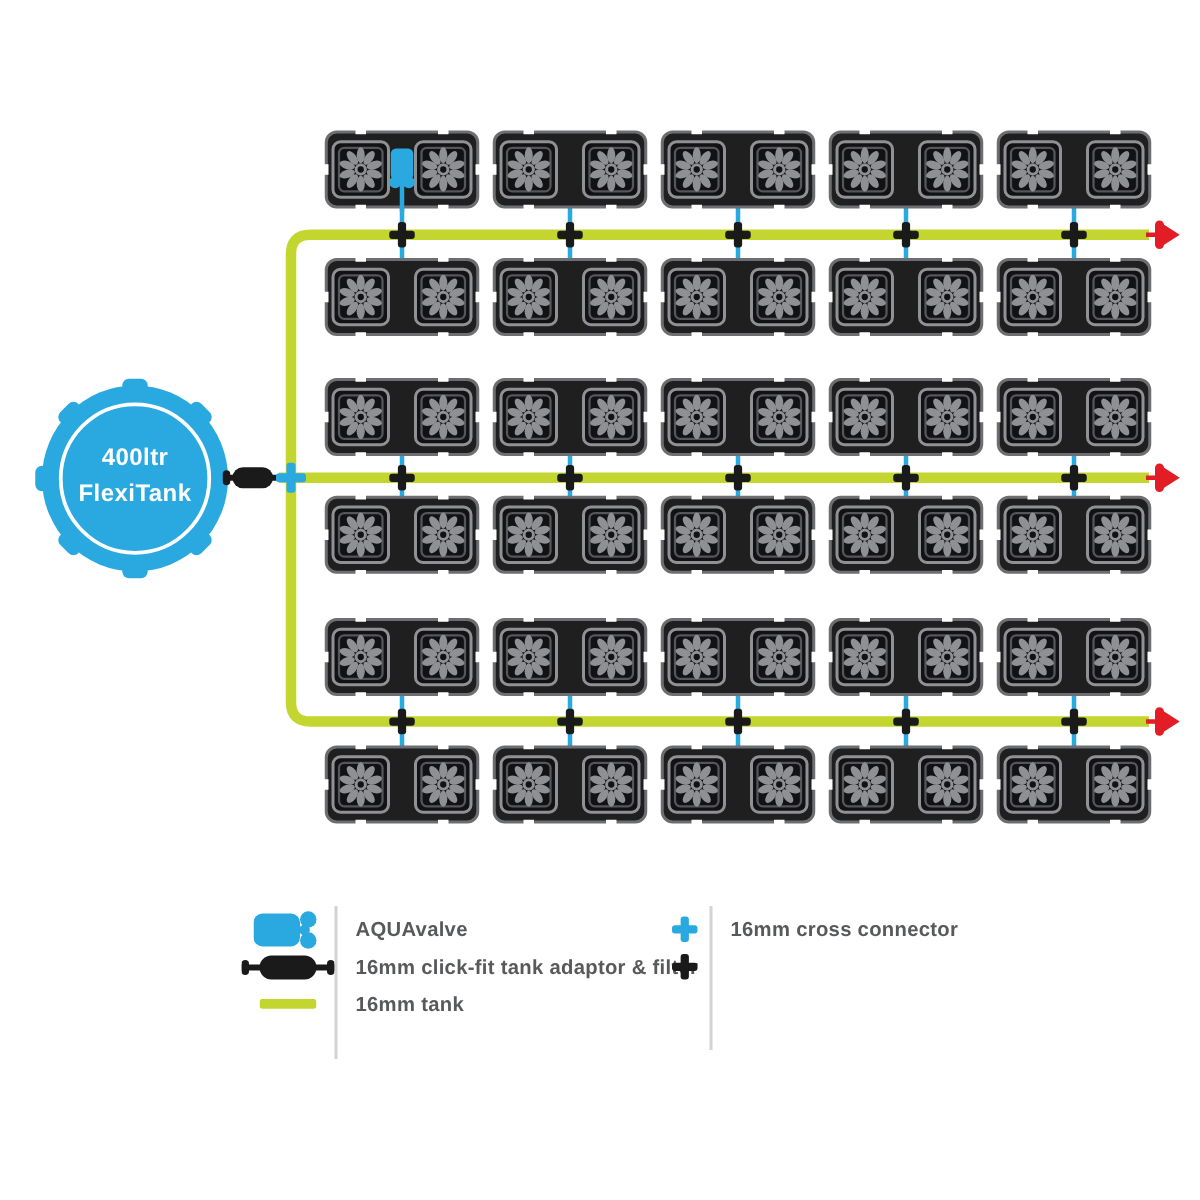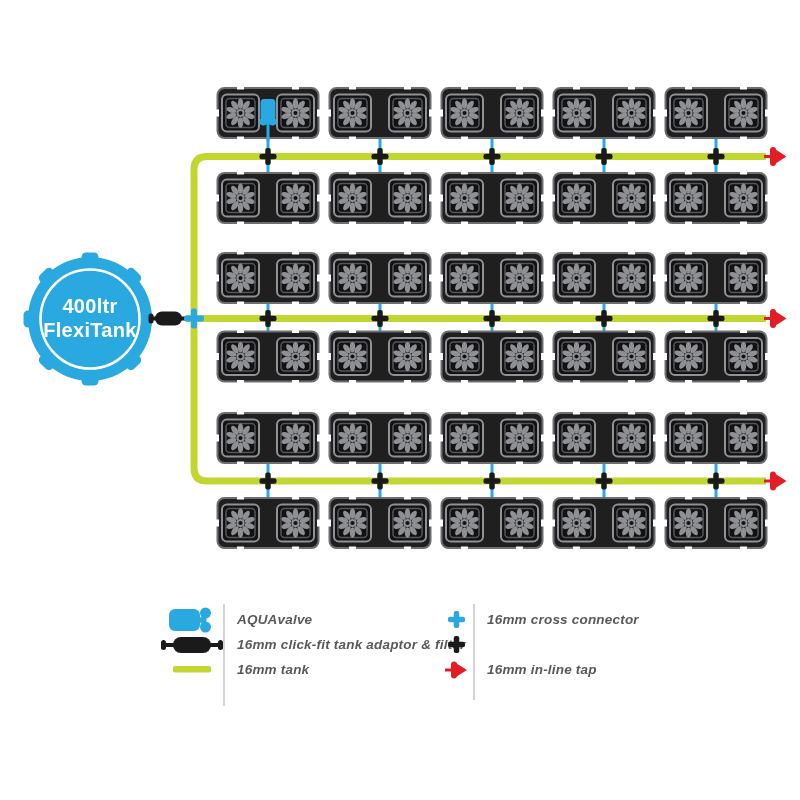--- a/index.html
+++ b/index.html
@@ -1,25 +1,25 @@
 <!DOCTYPE html>
 <html><head>
 <meta charset="utf-8">
 <style>
   html,body{margin:0;padding:0;background:#fff;}
   .stage{position:relative;width:800px;height:800px;background:#fff;overflow:hidden;
          font-family:"Liberation Sans",sans-serif;}
   #diagram-svg{position:absolute;left:0;top:0;}
   .tank-label{position:absolute;left:18px;top:294px;width:144px;text-align:center;
-              color:#ffffff;font-weight:bold;font-size:20px;line-height:24px;letter-spacing:.3px;}
+              color:#ffffff;font-weight:bold;font-size:16px;line-height:24px;letter-spacing:.3px;}
   .legend{position:absolute;left:0;top:604px;width:800px;height:140px;}
   .legend-col{position:absolute;top:3px;}
   .legend-col-left{left:160px;}
   .legend-col-right{left:440px;}
-  .lrow{display:flex;align-items:center;height:25px;font-style:italic;}
+  .lrow{display:flex;align-items:center;height:25px;}
   .licon-cell{display:flex;justify-content:center;align-items:center;}
   .legend-col-left .licon-cell{width:63px;}
   .legend-col-right .licon-cell{width:33px;}
   .llabel{padding-left:14px;font-size:13.5px;font-weight:bold;color:#58595b;white-space:nowrap;
           letter-spacing:.2px;}
   .ldivider{position:absolute;width:2px;background:#d1d3d4;top:0;}
   .ldivider-left{left:223px;height:102px;}
   .ldivider-right{left:473px;height:96px;}
 </style>
 </head>
@@ -1368,27 +1368,15 @@
           <div class="llabel">16mm cross connector</div>
         </div>
         <div class="lrow">
           <div class="licon-cell">
             <svg width="19" height="19" viewBox="0 0 19 19">
               <rect x="1" y="6.75" width="17" height="5.5" rx="2" fill="#1a1a1a"></rect>
               <rect x="6.75" y="1" width="5.5" height="17" rx="2" fill="#1a1a1a"></rect>
             </svg>
           </div>
         </div>
-        <div class="lrow">
-          <div class="licon-cell">
-            <svg width="26" height="20" viewBox="0 0 26 20">
-              <g transform="translate(1 10)">
-                <rect x="0" y="-1.5" width="9" height="3" fill="#e21d25"></rect>
-                <rect x="6" y="-8.5" width="6" height="17" rx="3" fill="#e21d25"></rect>
-                <path d="M10 -7.5 L22 0 L10 7.5 Z" fill="#e21d25"></path>
-              </g>
-            </svg>
-          </div>
-          <div class="llabel">16mm in-line tap</div>
-        </div>
       </div>
   </div>
 </div>
 
 </body></html>

